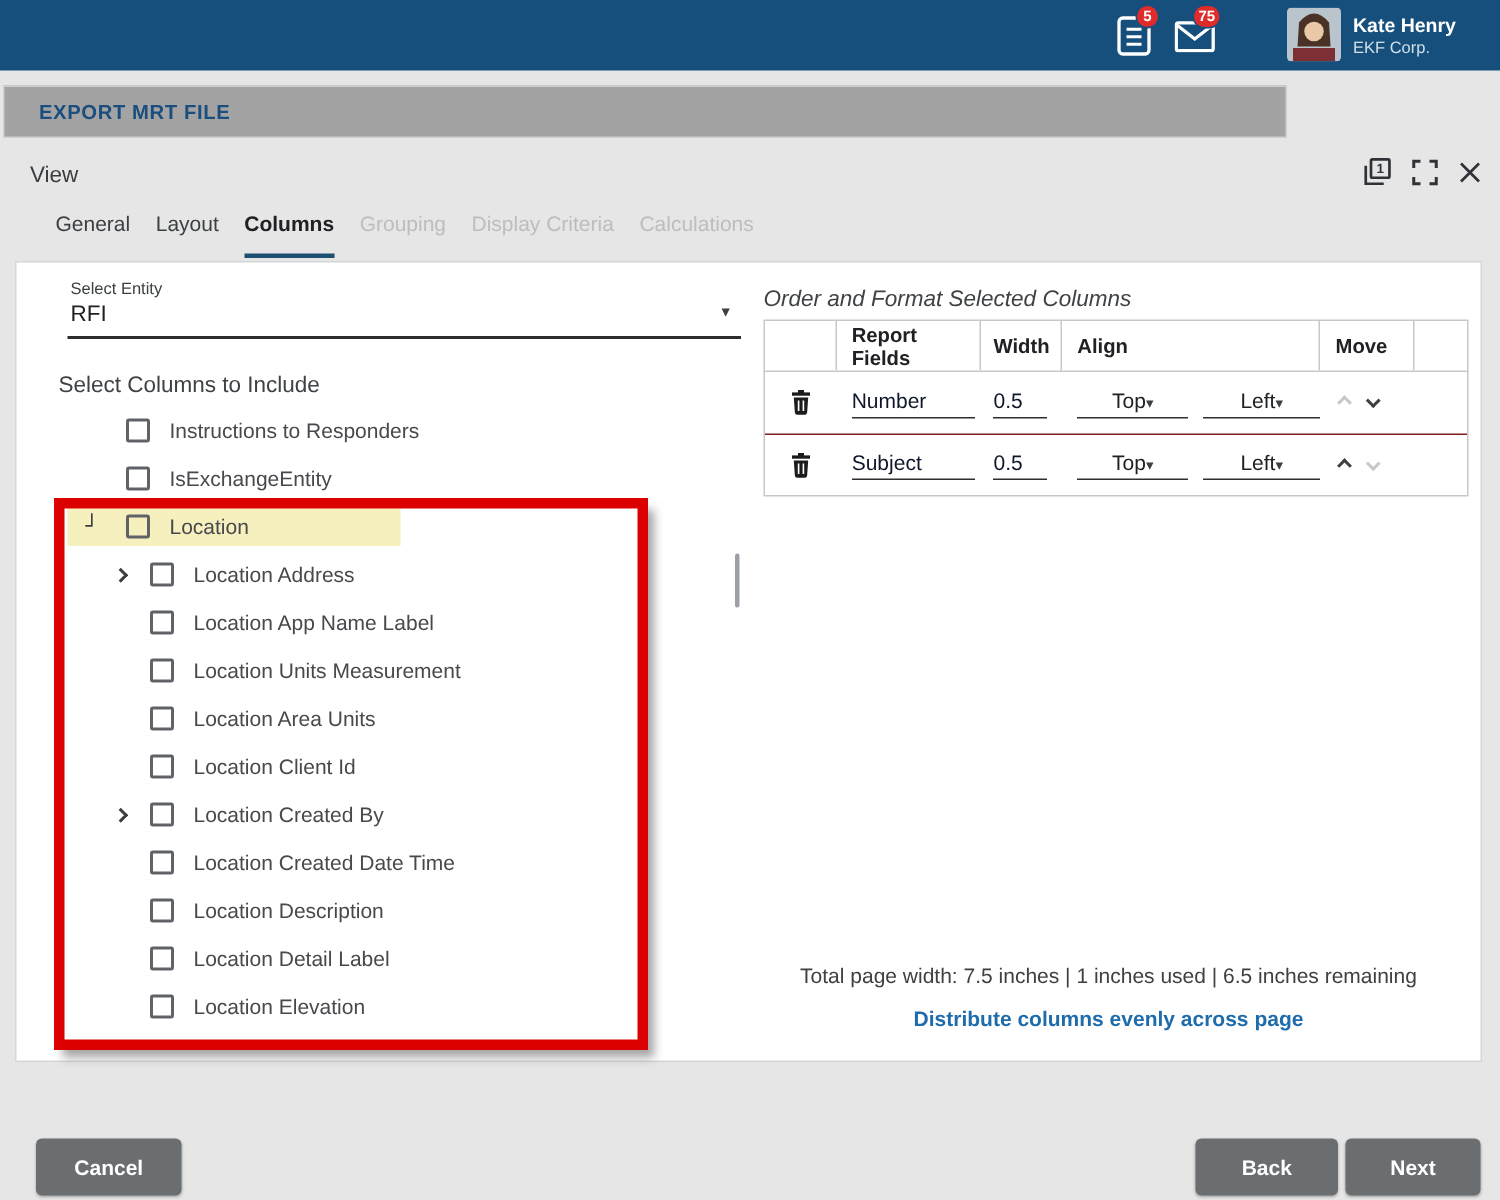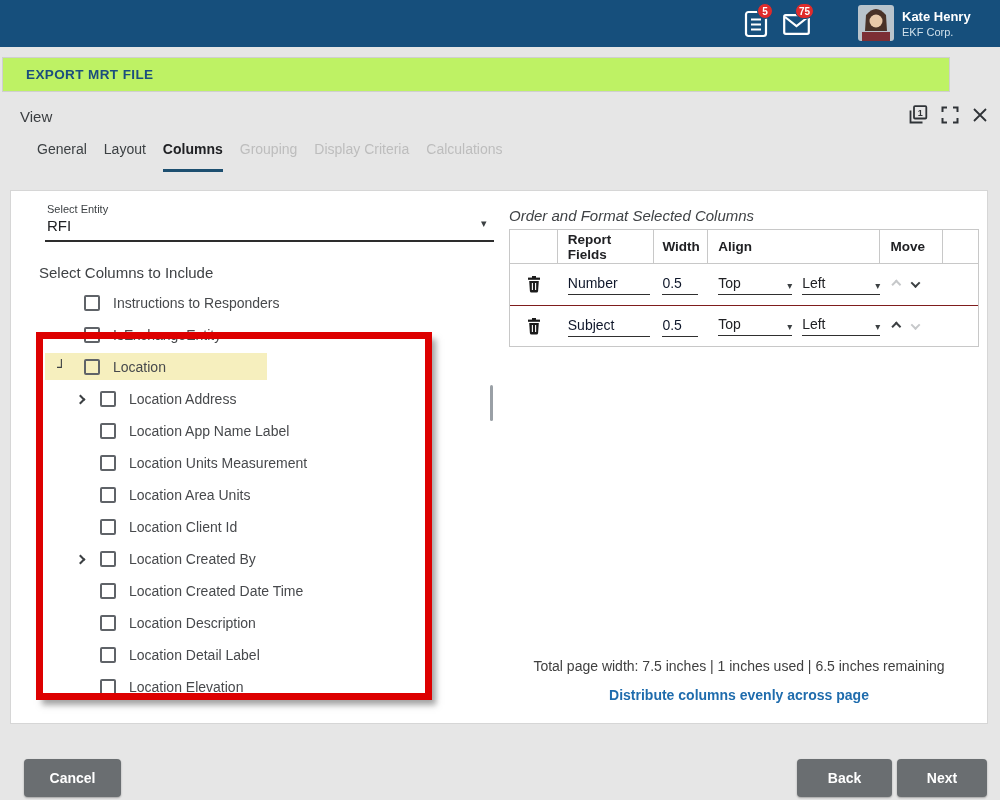--- a/index.html
+++ b/index.html
@@ -12,35 +12,35 @@
   .nav-icon { position:absolute; cursor:pointer; }
   .badge { position:absolute; background:#e02b2b; color:#fff; font-size:10px; font-weight:bold;
            border-radius:9px; min-width:16px; height:16px; line-height:16px; text-align:center;
            padding:0 3px; border:1px solid #164f7c; }
   .userbox { position:absolute; left:858px; top:5px; display:flex; gap:8px; }
   .avatar { width:36px; height:36px; border-radius:3px; overflow:hidden; }
   .uname { color:#fff; font-size:13px; font-weight:bold; margin-top:4px; }
   .uorg  { color:#cfe0ea; font-size:11px; margin-top:2px; }
 
   
-  .export-bar { left:2px; top:57px; width:948px; height:35px; background:#bef264; border:1px solid #cfcfcf;
+  .export-bar { left:2px; top:57px; width:856px; height:35px; background:#a3a3a3; border:1px solid #cfcfcf;
                 display:flex; align-items:center; padding-left:23px; }
   .export-title { color:#1b4e7e; font-size:13.5px; font-weight:bold; letter-spacing:.4px; }
 
   
   .view-title { left:20px; top:108px; font-size:15px; color:#3a3d40; }
   .win-icons { right:12px; top:105px; display:flex; gap:13px; align-items:center; }
   .win-icons svg { display:block; cursor:pointer; }
   .tabs { left:37px; top:141px; display:flex; column-gap:35px;gap:17px; }
   .tab { font-size:14px; color:#3c4043; padding-bottom:12px; cursor:pointer; }
   .tab.active { color:#202124; font-weight:bold; border-bottom:3px solid #1d4f70; }
   .tab.disabled { color:#bdbdbd; cursor:default; }
 
   
-  .panel { left:10px; top:190px; width:978px; height:534px; background:#fff; border:1px solid #d6d6d6; }
+  .panel { left:10px; top:174px; width:978px; height:534px; background:#fff; border:1px solid #d6d6d6; }
 
   .entity-label { left:36px; top:12px; font-size:11px; color:#3c4043; }
   .entity-value { left:36px; top:26px; font-size:15px; color:#202124; }
   .entity-underline { left:34px; top:49px; width:449px; border-bottom:2px solid #2d2d2d; }
   .entity-caret { left:470px; top:26px; font-size:11px; color:#3c4043; }
 
   .col-heading { left:28px; top:73px; font-size:15px; color:#3f4245; }
 
   .tree { left:26px; top:96px; width:430px; z-index:2; }
   .tree-row { height:32px; display:flex; align-items:center; position:relative; }
@@ -74,21 +74,21 @@
   .trow { display:flex; height:41px; align-items:center; }
   .trow + .trow { border-top:1px solid #7f1d1d; }
   .c-del { width:48px; display:flex; justify-content:center; }
   .c-field { width:97px; padding-left:10px; }
   .c-width { width:54px; padding-left:8px; }
   .c-align { width:173px; padding-left:10px; display:flex; gap:10px; }
   .c-move { width:63px; padding-left:10px; display:flex; gap:15px; align-items:center; }
   .c-x { width:35px; }
   .uinput { display:inline-block; font-size:14px; color:#0f172a; border-bottom:1px solid #2f2f2f; padding:0 2px 3px 0; }
   .w-field { width:82px; } .w-width { width:36px; }
-  .select { display:inline-flex; justify-content:space-between; align-items:flex-end;
+  .select { display:inline-flex; justify-content:center; align-items:flex-end;
             border-bottom:1px solid #2f2f2f; padding-bottom:3px; font-size:14px; color:#202124; cursor:pointer; }
   .w-sel1 { width:74px; } .w-sel2 { width:78px; }
   .sel-caret { font-size:10px; color:#3c4043; }
   .move-btn { cursor:pointer; display:inline-flex; }
 
   .summary { left:498px; top:467px; width:460px; text-align:center; font-size:14px; color:#404040; }
   .distribute-link { left:498px; top:496px; width:460px; text-align:center; font-size:14px;
                      font-weight:bold; color:#1f6cad; cursor:pointer; }
 
   

